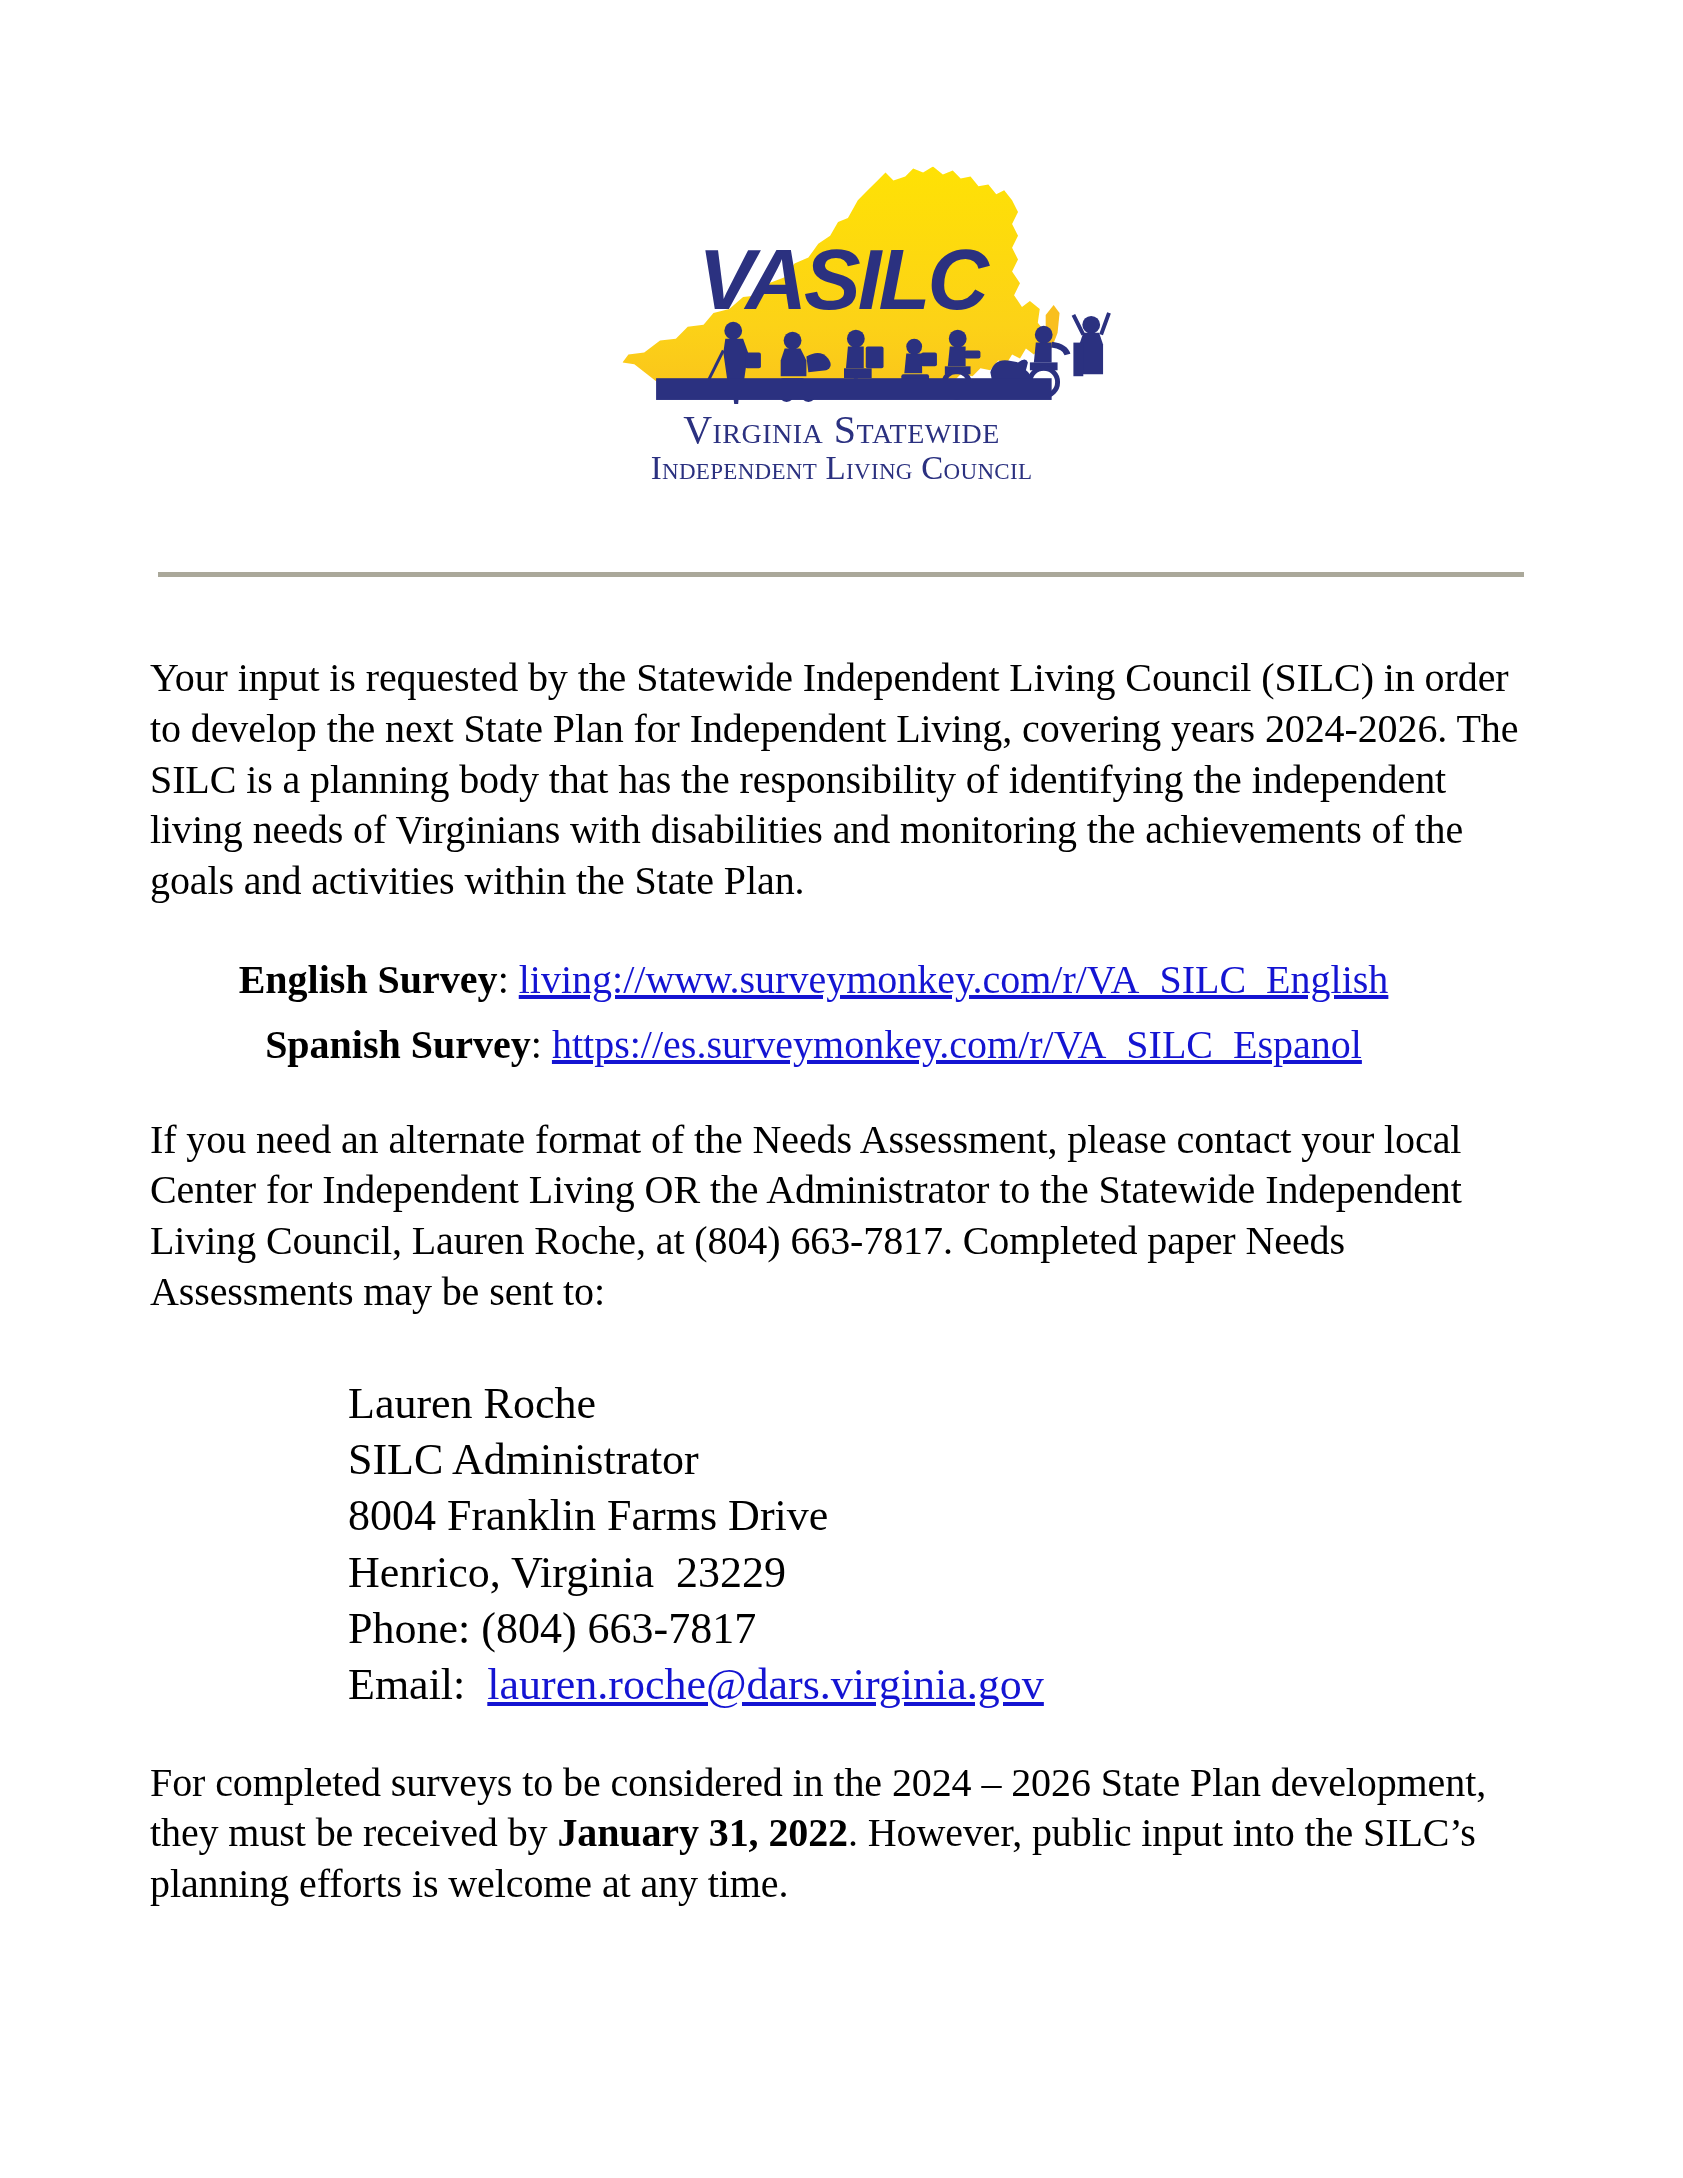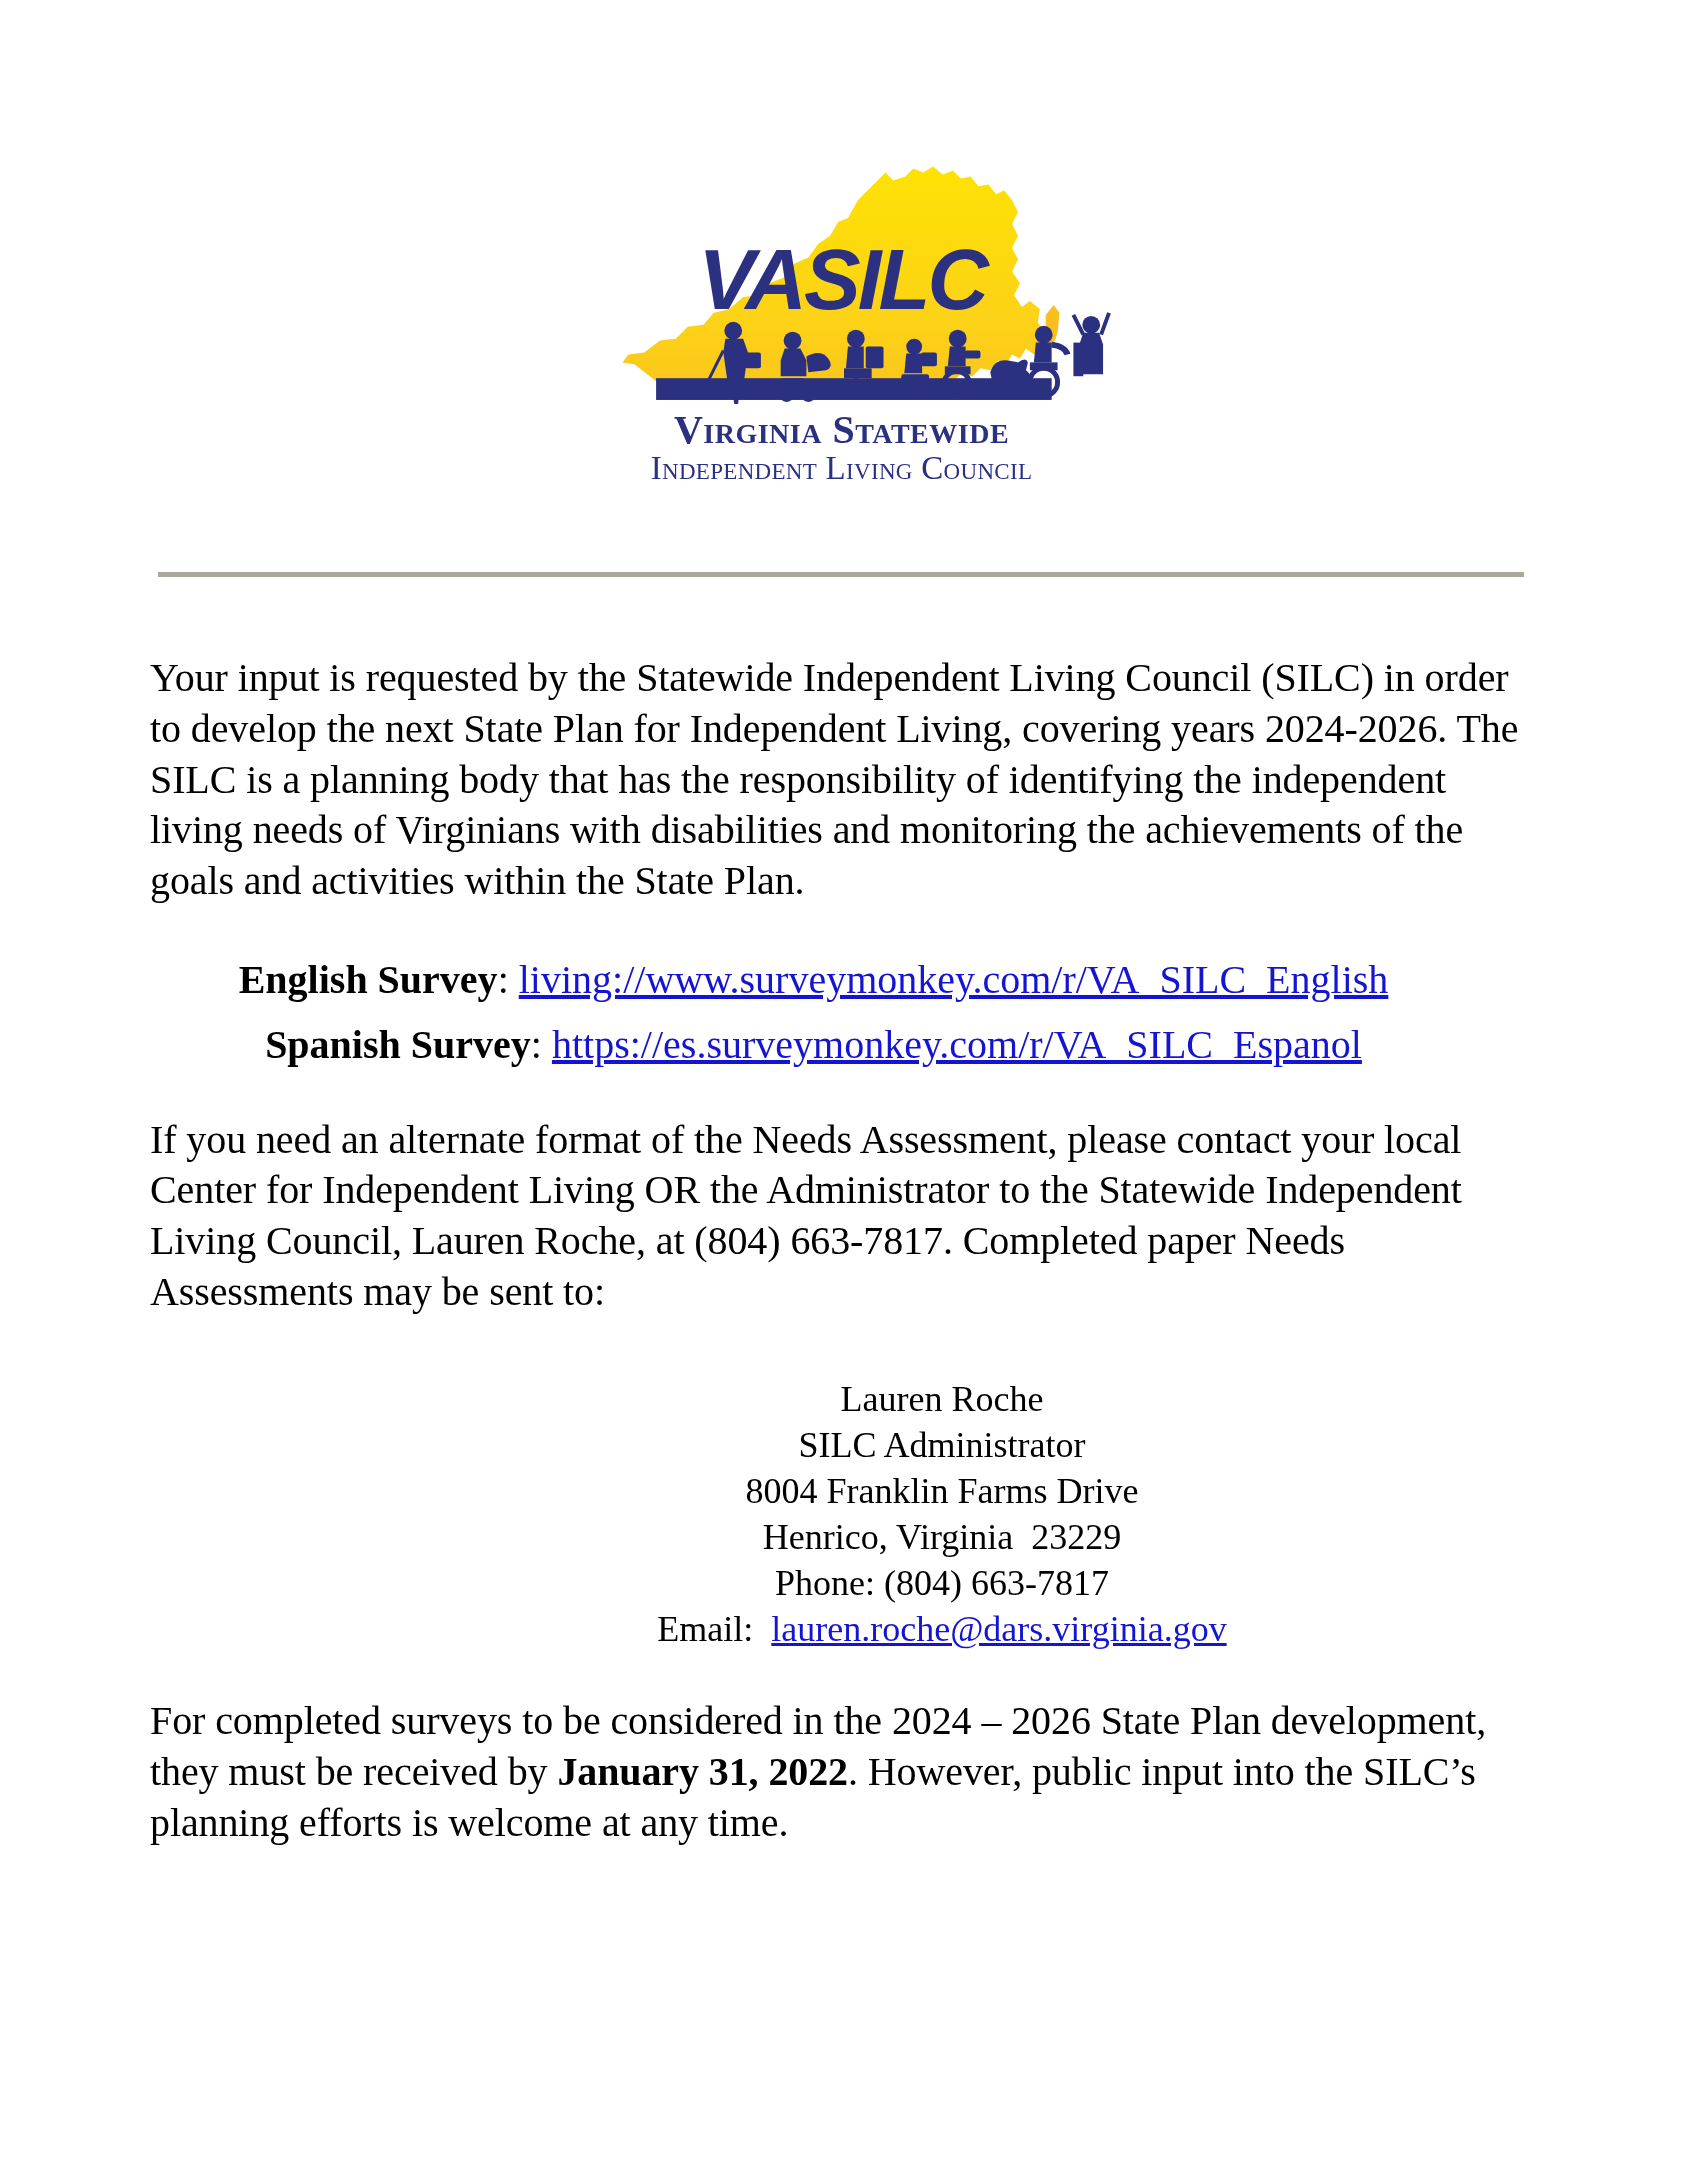--- a/index.html
+++ b/index.html
@@ -87,25 +87,24 @@
     color: #1414d2;
     text-decoration: underline;
   }
 
   .address-block {
     margin: 0 0 44px 0;
     padding-left: 198px;
     padding-top: 16px;
   }
   .address-line {
-    font-size: 36px;
+    font-size: 44px;
     line-height: 1.28;
     margin: 0;
     white-space: pre;
-    text-align: center;
   }
   .bold { font-weight: bold; }
 </style>
 </head>
 <body>
 
 <div class="page">
 
   <div class="logo-block">
     <div class="logo-wrap">
@@ -201,21 +200,21 @@
             <path d="M8 22 L-2 2 M26 22 L34 0" stroke="#2b3180" stroke-width="4" fill="none"></path>
             <rect x="-2" y="30" width="10" height="34"></rect>
           </g>
         </g>
 
         <rect x="92" y="252" width="400" height="22" fill="#2b3180"></rect>
       </svg>
 
       
       <div style="position:absolute; top:281px; left:0; width:554px; text-align:center;">
-        <div style="font-family:'Liberation Serif', serif; font-variant: small-caps; font-weight:bold; color:#2b3180; font-size:40px; line-height:1.0; letter-spacing:0.5px;">Virginia Statewide</div>
+        <div style="font-family:'Liberation Serif', serif; font-variant: small-caps; font-weight:normal; color:#2b3180; font-size:40px; line-height:1.0; letter-spacing:0.5px;">Virginia Statewide</div>
         <div style="font-family:'Liberation Serif', serif; font-variant: small-caps; font-weight:normal; color:#2b3180; font-size:33px; line-height:1.12; letter-spacing:0.3px;">Independent Living Council</div>
       </div>
     </div>
   </div>
 
   <div class="divider"></div>
 
   <div class="content">
 
     <p class="para">Your input is requested by the Statewide Independent Living Council (SILC) in order to develop the next State Plan for Independent Living, covering years 2024-2026.  The SILC is a planning body that has the responsibility of identifying the independent living needs of Virginians with disabilities and monitoring the achievements of the goals and activities within the State Plan.</p>

